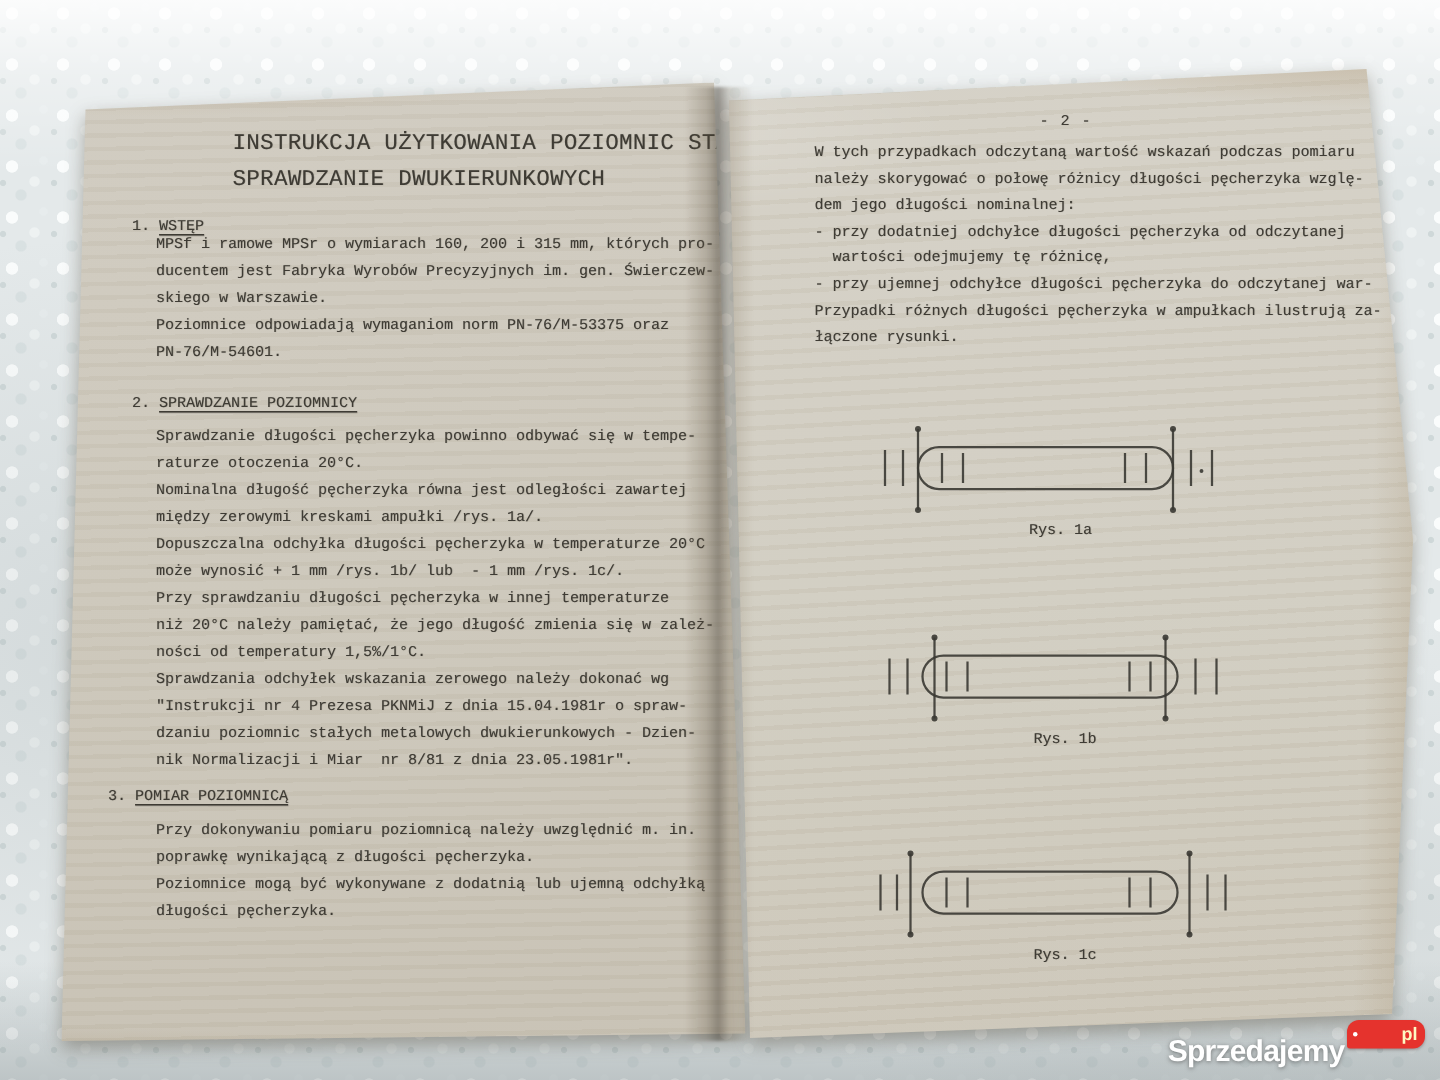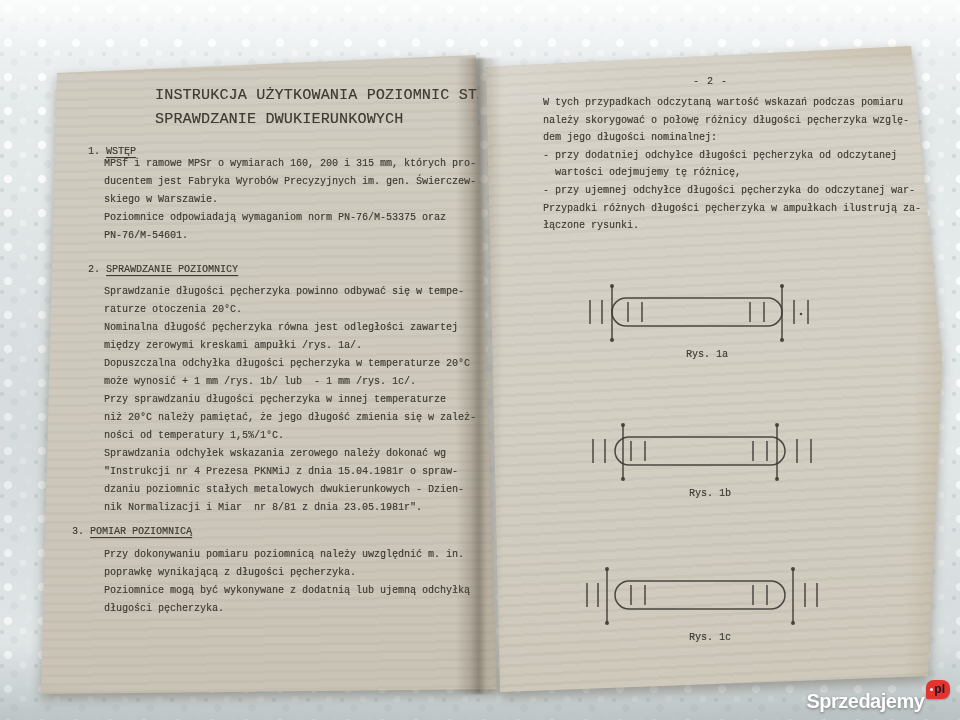--- a/index.html
+++ b/index.html
@@ -63,23 +63,23 @@
   .pagenum{font-size:10px;letter-spacing:1px;}
   .fig{position:absolute;width:250px;text-align:center;}
   .fig svg{display:block;}
   .figcap{font-size:10px;color:#3e3b34;margin-top:3px;text-shadow:0.3px 0.3px 0.5px rgba(62,59,52,0.45);}
   #watermark{
     position:absolute;right:10px;bottom:4px;display:flex;align-items:flex-start;
     font-family:"Liberation Sans","DejaVu Sans",sans-serif;pointer-events:none;
   }
   .wm-brand{font-size:20px;font-weight:bold;color:#ffffff;letter-spacing:-0.5px;
     text-shadow:0 1px 3px rgba(70,70,70,0.65);line-height:30px;}
-  .wm-badge{display:inline-flex;align-items:center;background:#e5332d;color:#0f172a;
+  .wm-badge{display:inline-flex;align-items:center;background:#e5332d;color:#fef9c3;
     font-size:12px;font-weight:bold;padding:2px 5px 3px 4px;border-radius:8px 8px 8px 2px;
-    transform:translateY(-6px);margin-left:2px;box-shadow:0 1px 2px rgba(80,60,60,0.4);}
+    transform:translateY(-6px);margin-left:2px;box-shadow:0 1px 2px rgba(80,60,60,0.4);gap:28px;}
   .wm-dot{width:3px;height:3px;background:#fff;border-radius:50%;display:inline-block;margin-right:1px;}
   .stroke{stroke:#3a3833;stroke-width:1.5;fill:none;stroke-opacity:0.9;}
   .dotfill{fill:#3a3833;fill-opacity:0.9;}
 </style>
 </head>
 <body>
 
 <div id="stage">
   <div class="sheen"></div>
 

